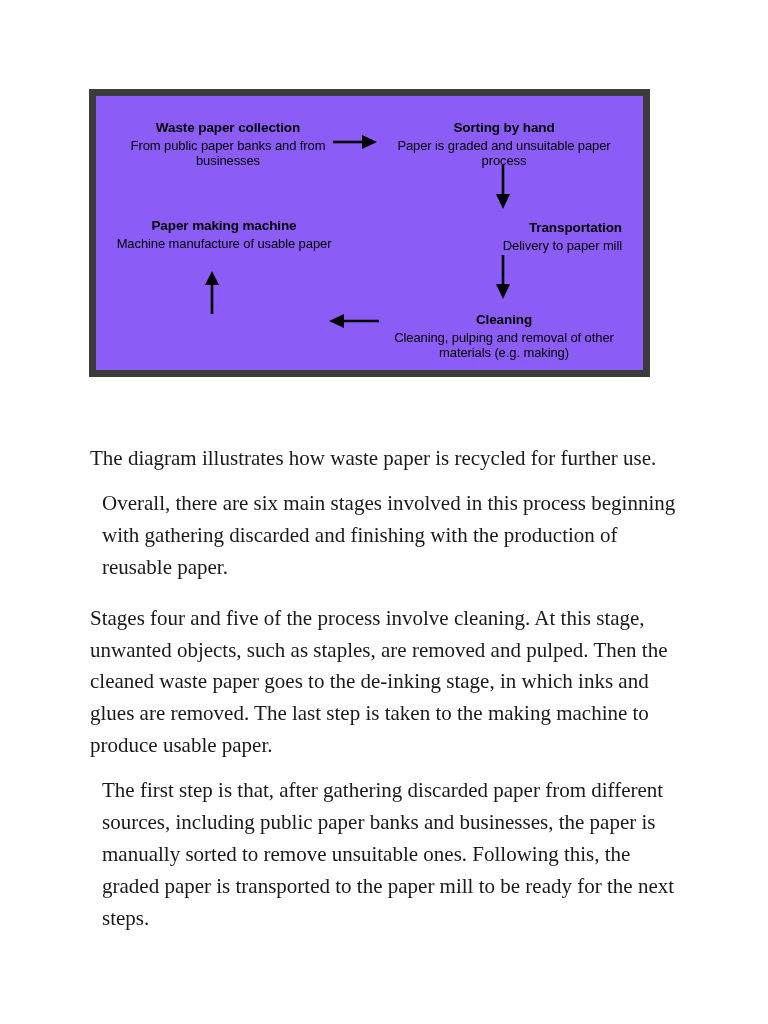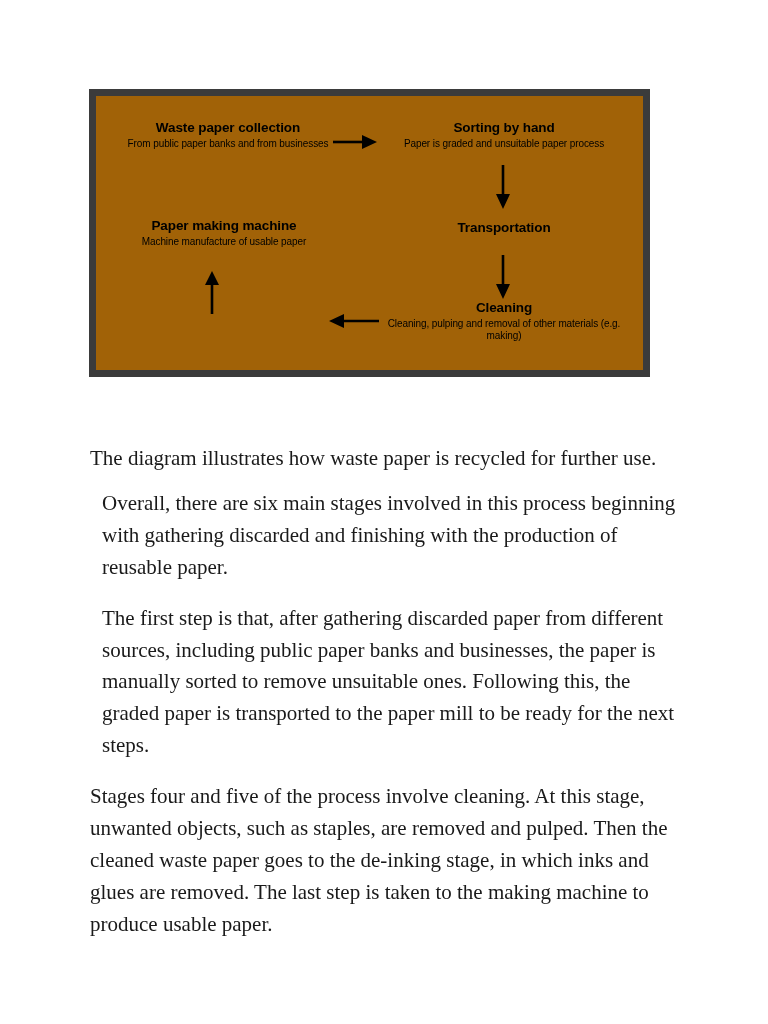--- a/index.html
+++ b/index.html
@@ -25,51 +25,51 @@
     width: 561px;
     height: 288px;
     box-sizing: border-box;
     background: #3b3b3b;
     padding: 7px;
   }
   .diagram-inner {
     position: relative;
     width: 100%;
     height: 100%;
-    background: #a16207;
+    background: #8b5cf6;
     box-sizing: border-box;
   }
 
   
   .node {
     position: absolute;
     text-align: center;
     font-family: "Liberation Sans", "DejaVu Sans", sans-serif;
     color: #000000;
     line-height: 1.18;
   }
   .node-title {
     font-weight: bold;
     font-size: 13.5px;
     letter-spacing: -0.1px;
     white-space: nowrap;
     margin-bottom: 2px;
   }
   .node-desc {
-    font-size: 10px;
+    font-size: 13px;
     font-weight: normal;
     letter-spacing: -0.1px;
   }
 
   .node-collection   { left: 14px;  top: 24px;  width: 236px; }
   .node-sorting      { left: 290px; top: 24px;  width: 236px; }
   .node-papermaking  { left: 6px;   top: 122px; width: 244px; }
-  .node-transport    { left: 290px; top: 124px; width: 236px; }
+  .node-transport    { left: 290px; top: 124px; width: 236px; text-align: right; }
   .node-deinking     { left: 20px;  top: 217px; width: 220px; }
-  .node-cleaning     { left: 290px; top: 204px; width: 236px; }
+  .node-cleaning     { left: 290px; top: 216px; width: 236px; }
 
   
   .arrow {
     position: absolute;
   }
   .arrow svg { display: block; }
 
   .arrow-right-top   { left: 236px; top: 37px; }
   .arrow-down-1      { left: 398px; top: 68px; }
   .arrow-down-2      { left: 398px; top: 158px; }
@@ -111,20 +111,21 @@
       <div class="node-desc">Paper is graded and unsuitable paper process</div>
     </div>
 
     <div class="node node-papermaking">
       <div class="node-title">Paper making machine</div>
       <div class="node-desc">Machine manufacture of usable paper</div>
     </div>
 
     <div class="node node-transport">
       <div class="node-title">Transportation</div>
+      <div class="node-desc">Delivery to paper mill</div>
     </div>
 
 
     <div class="node node-cleaning">
       <div class="node-title">Cleaning</div>
       <div class="node-desc">Cleaning, pulping and removal of other materials (e.g. making)</div>
     </div>
 
     <div class="arrow arrow-right-top">
       <svg width="46" height="18" viewBox="0 0 46 18" aria-hidden="true">
@@ -160,15 +161,15 @@
         <polygon points="2,14 9,0 16,14" fill="#000"></polygon>
       </svg>
     </div>
 
   </div>
 </div>
 
 <div class="body-copy">
   <p class="para">The diagram illustrates how waste paper is recycled for further use.</p>
   <p class="para gap-large">Overall, there are six main stages involved in this process beginning with gathering discarded and finishing with the production of reusable paper.</p>
+  <p class="para">Stages four and five of the process involve cleaning. At this stage, unwanted objects, such as staples, are removed and pulped. Then the cleaned waste paper goes to the de-inking stage, in which inks and glues are removed. The last step is taken to the making machine to produce usable paper.</p>
   <p class="para gap-large">The first step is that, after gathering discarded paper from different sources, including public paper banks and businesses, the paper is manually sorted to remove unsuitable ones. Following this, the graded paper is transported to the paper mill to be ready for the next steps.</p>
-  <p class="para">Stages four and five of the process involve cleaning. At this stage, unwanted objects, such as staples, are removed and pulped. Then the cleaned waste paper goes to the de-inking stage, in which inks and glues are removed. The last step is taken to the making machine to produce usable paper.</p>
 </div>
 
 </body></html>

